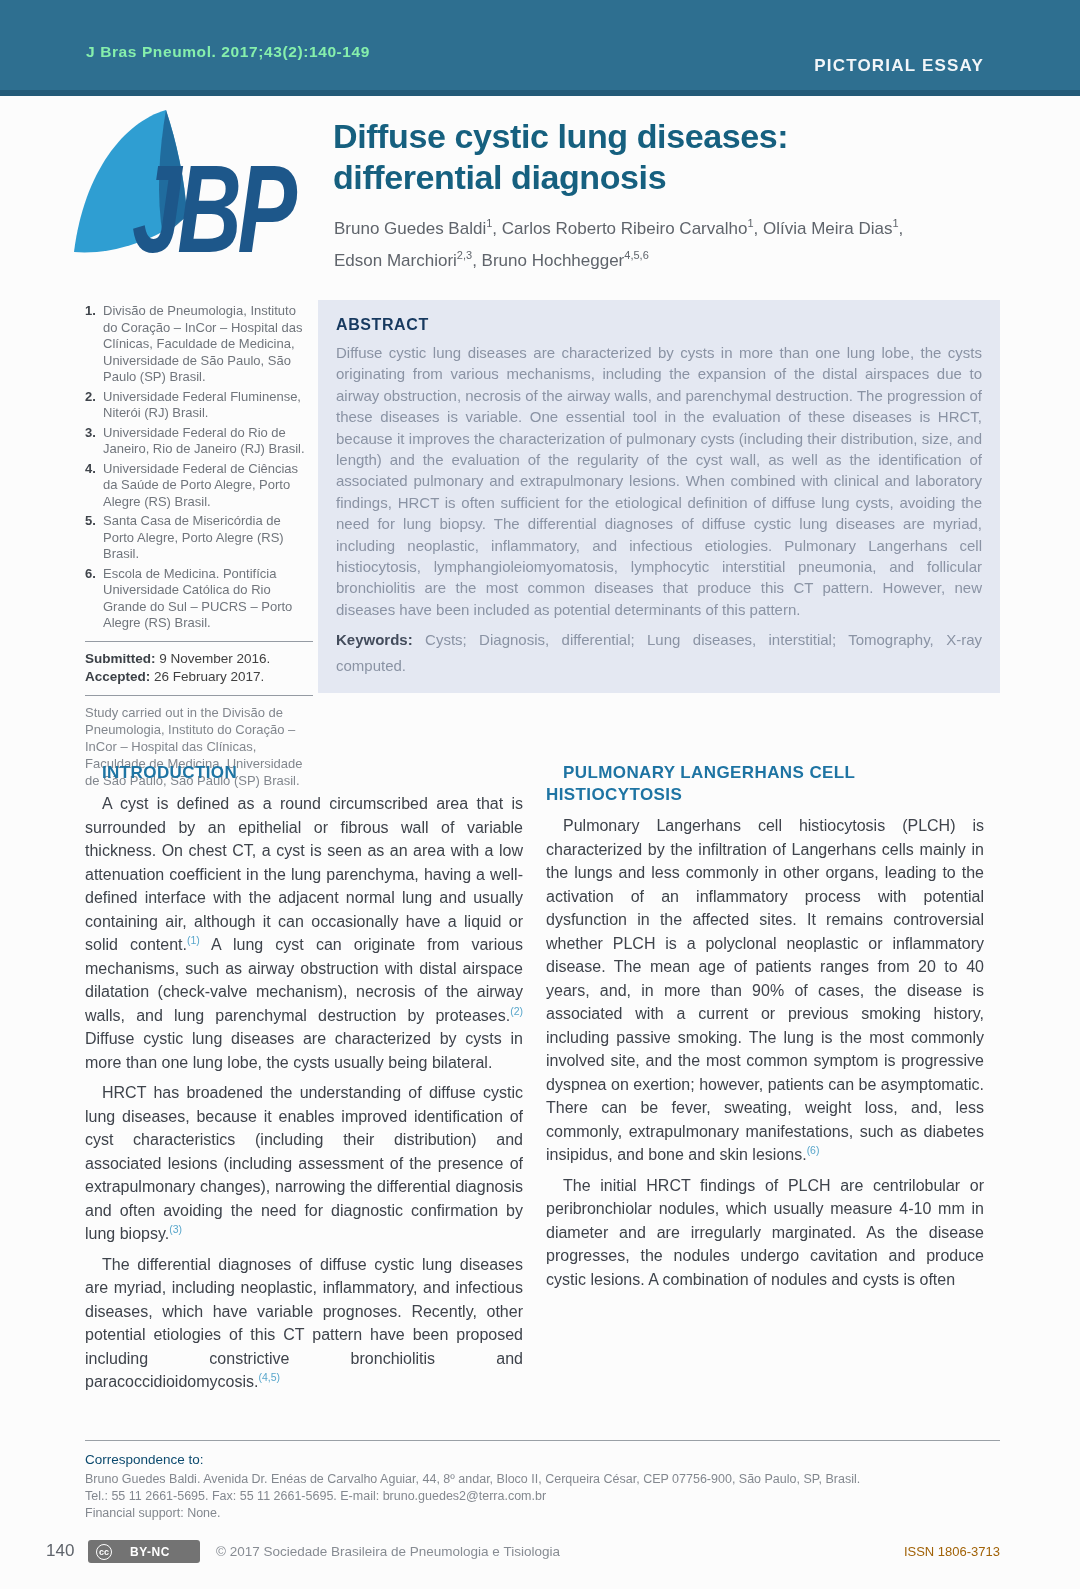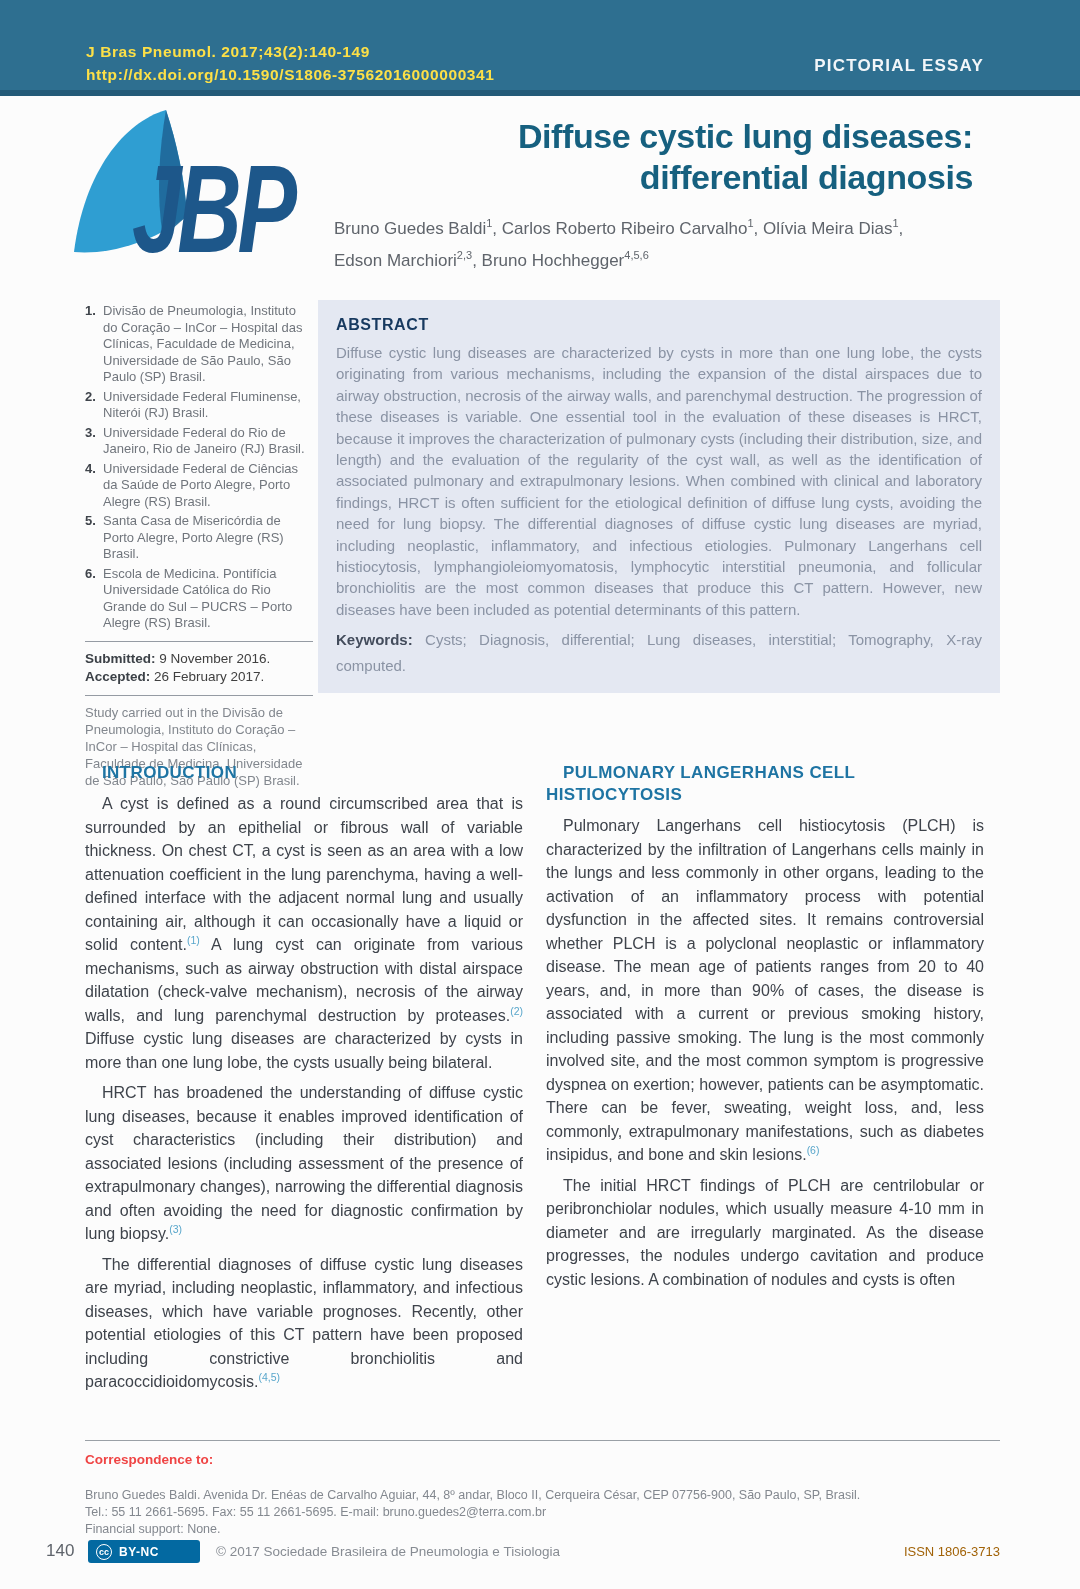--- a/index.html
+++ b/index.html
@@ -8,33 +8,33 @@
     position:relative; width:1080px; height:1589px; margin:0 auto;
     background:#fcfcfc; overflow:hidden;
     font-family:"Liberation Sans", sans-serif; color:#3e434b;
   }
   
   .header-bar {
     position:absolute; left:0; top:0; width:1080px; height:96px;
     background:#2e6f90; border-bottom:6px solid #235a78;
   }
   .header-cite {
-    position:absolute; left:86px; top:40px; color:#fde047;
+    position:absolute; left:86px; top:40px; color:#86efac;
     font-size:15.5px; letter-spacing:.6px; line-height:23px; font-weight:bold;
   }
   .header-type {
     position:absolute; right:96px; top:56px; color:#f2f6f9;
     font-size:17px; font-weight:bold; letter-spacing:1.2px;
   }
   
   .logo-wrap { position:absolute; left:66px; top:100px; width:250px; height:190px; }
   .logo-wrap svg { overflow:visible; }
   .title {
     position:absolute; left:333px; top:116px; width:640px;
-    color:#16607f; font-size:34px; font-weight:bold; line-height:41px; letter-spacing:-.4px;text-align:right;
+    color:#16607f; font-size:34px; font-weight:bold; line-height:41px; letter-spacing:-.4px;
   }
   .authors {
     position:absolute; left:334px; top:210px; width:650px;
     color:#5f646b; font-size:17px; line-height:26px;
   }
   .authors sup { font-size:11px; color:#5f646b; }
   
   .sidebar { position:absolute; left:85px; top:303px; width:228px; }
   .affil-list { list-style:none; }
   .affil-list li {
@@ -68,45 +68,44 @@
     color:#1e74a3; font-size:17px; font-weight:bold; letter-spacing:.4px;
     margin-bottom:8px; line-height:22px;
   }
   .sec-heading .ind { padding-left:17px; display:inline-block; }
   .col p { font-size:16px; line-height:23.5px; text-align:justify; text-indent:17px; margin-bottom:7px; color:#3e434b; }
   .col p .ref-sup, .ref-sup { font-size:10.5px; vertical-align:super; line-height:0; color:#58a6cb; }
   .objective { margin-bottom:22px !important; }
   
   .corr-divider { position:absolute; left:85px; top:1440px; width:915px; border:none; border-top:1px solid #9aa0a6; }
   .correspondence { position:absolute; left:85px; top:1451px; width:915px; }
-  .correspondence .corr-lbl { font-size:13.5px; font-weight:bold; color:#ef4444; margin-bottom:19px; }
+  .correspondence .corr-lbl { font-size:13.5px; font-weight:normal; color:#0c4a6e; margin-bottom:3px; }
   .correspondence div { font-size:12.5px; line-height:17px; color:#83888f; }
   .footer-row { position:absolute; left:0; top:1537px; width:1080px; height:30px; }
   .page-num { position:absolute; left:46px; top:4px; font-size:17px; color:#5f646b;text-align:center; }
   .cc-badge {
     position:absolute; left:88px; top:3px; height:23px; width:112px;
-    background:#0369a1; border-radius:3px; display:flex; align-items:center; padding:0 8px; gap:7px;
+    background:#737373; border-radius:3px; display:flex; align-items:center; padding:0 8px; gap:18px;
   }
   .cc-circle {
     width:16px; height:16px; border:1.6px solid #fff; border-radius:50%;
     color:#fff; font-size:9px; font-weight:bold; display:flex; align-items:center; justify-content:center;
   }
   .cc-label { color:#fff; font-size:12px; font-weight:bold; letter-spacing:.5px; }
   .copyright { position:absolute; left:216px; top:7px; font-size:13.5px; color:#878c93; }
   .issn { position:absolute; right:80px; top:7px; font-size:13px; color:#a16207; }
 </style>
 </head>
 <body>
 
 <div class="page">
 
   <div class="header-bar">
     <div class="header-cite">
       <div>J Bras Pneumol. 2017;43(2):140-149</div>
-      <div>http://dx.doi.org/10.1590/S1806-37562016000000341</div>
     </div>
     <div class="header-type">PICTORIAL ESSAY</div>
   </div>
 
   <div class="logo-wrap">
     <svg width="250" height="190" viewBox="0 0 250 190">
       <path d="M8,152 C18,72 58,22 100,10 C110,40 119,80 121,116 C86,143 42,155 8,152 Z" fill="#2f9ed2"></path>
       <path d="M100,10 C93,50 90,96 97,137 L121,116 C119,79 110,40 100,10 Z" fill="#1f6899" opacity="0.92"></path>
       <text transform="translate(66,152) scale(0.72,1)" font-family="Liberation Sans, sans-serif" font-style="italic" font-weight="bold" font-size="124" letter-spacing="-6" fill="#1d578a">JBP</text>
     </svg>

